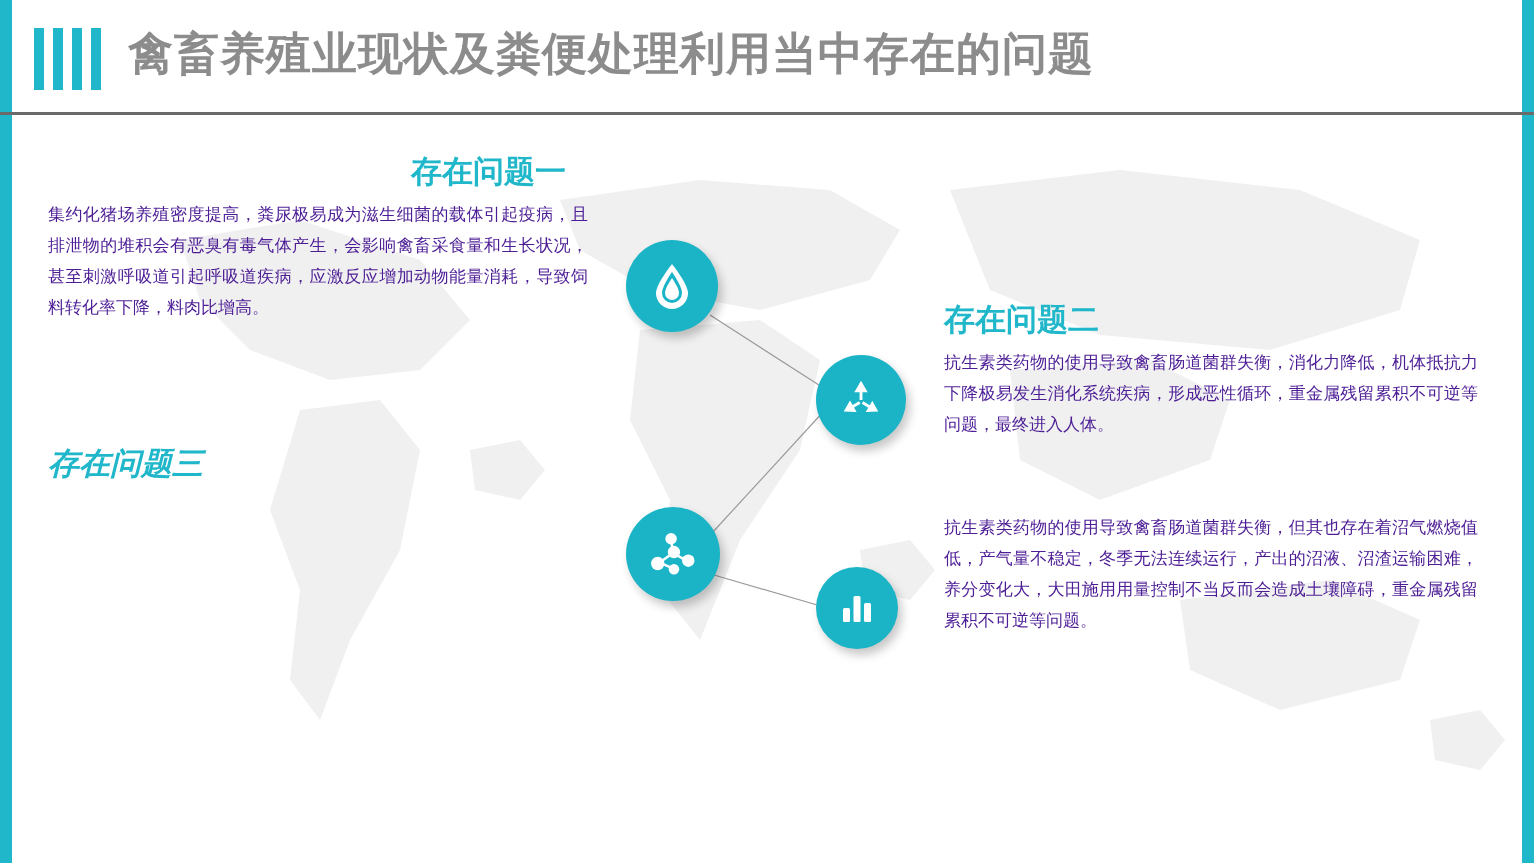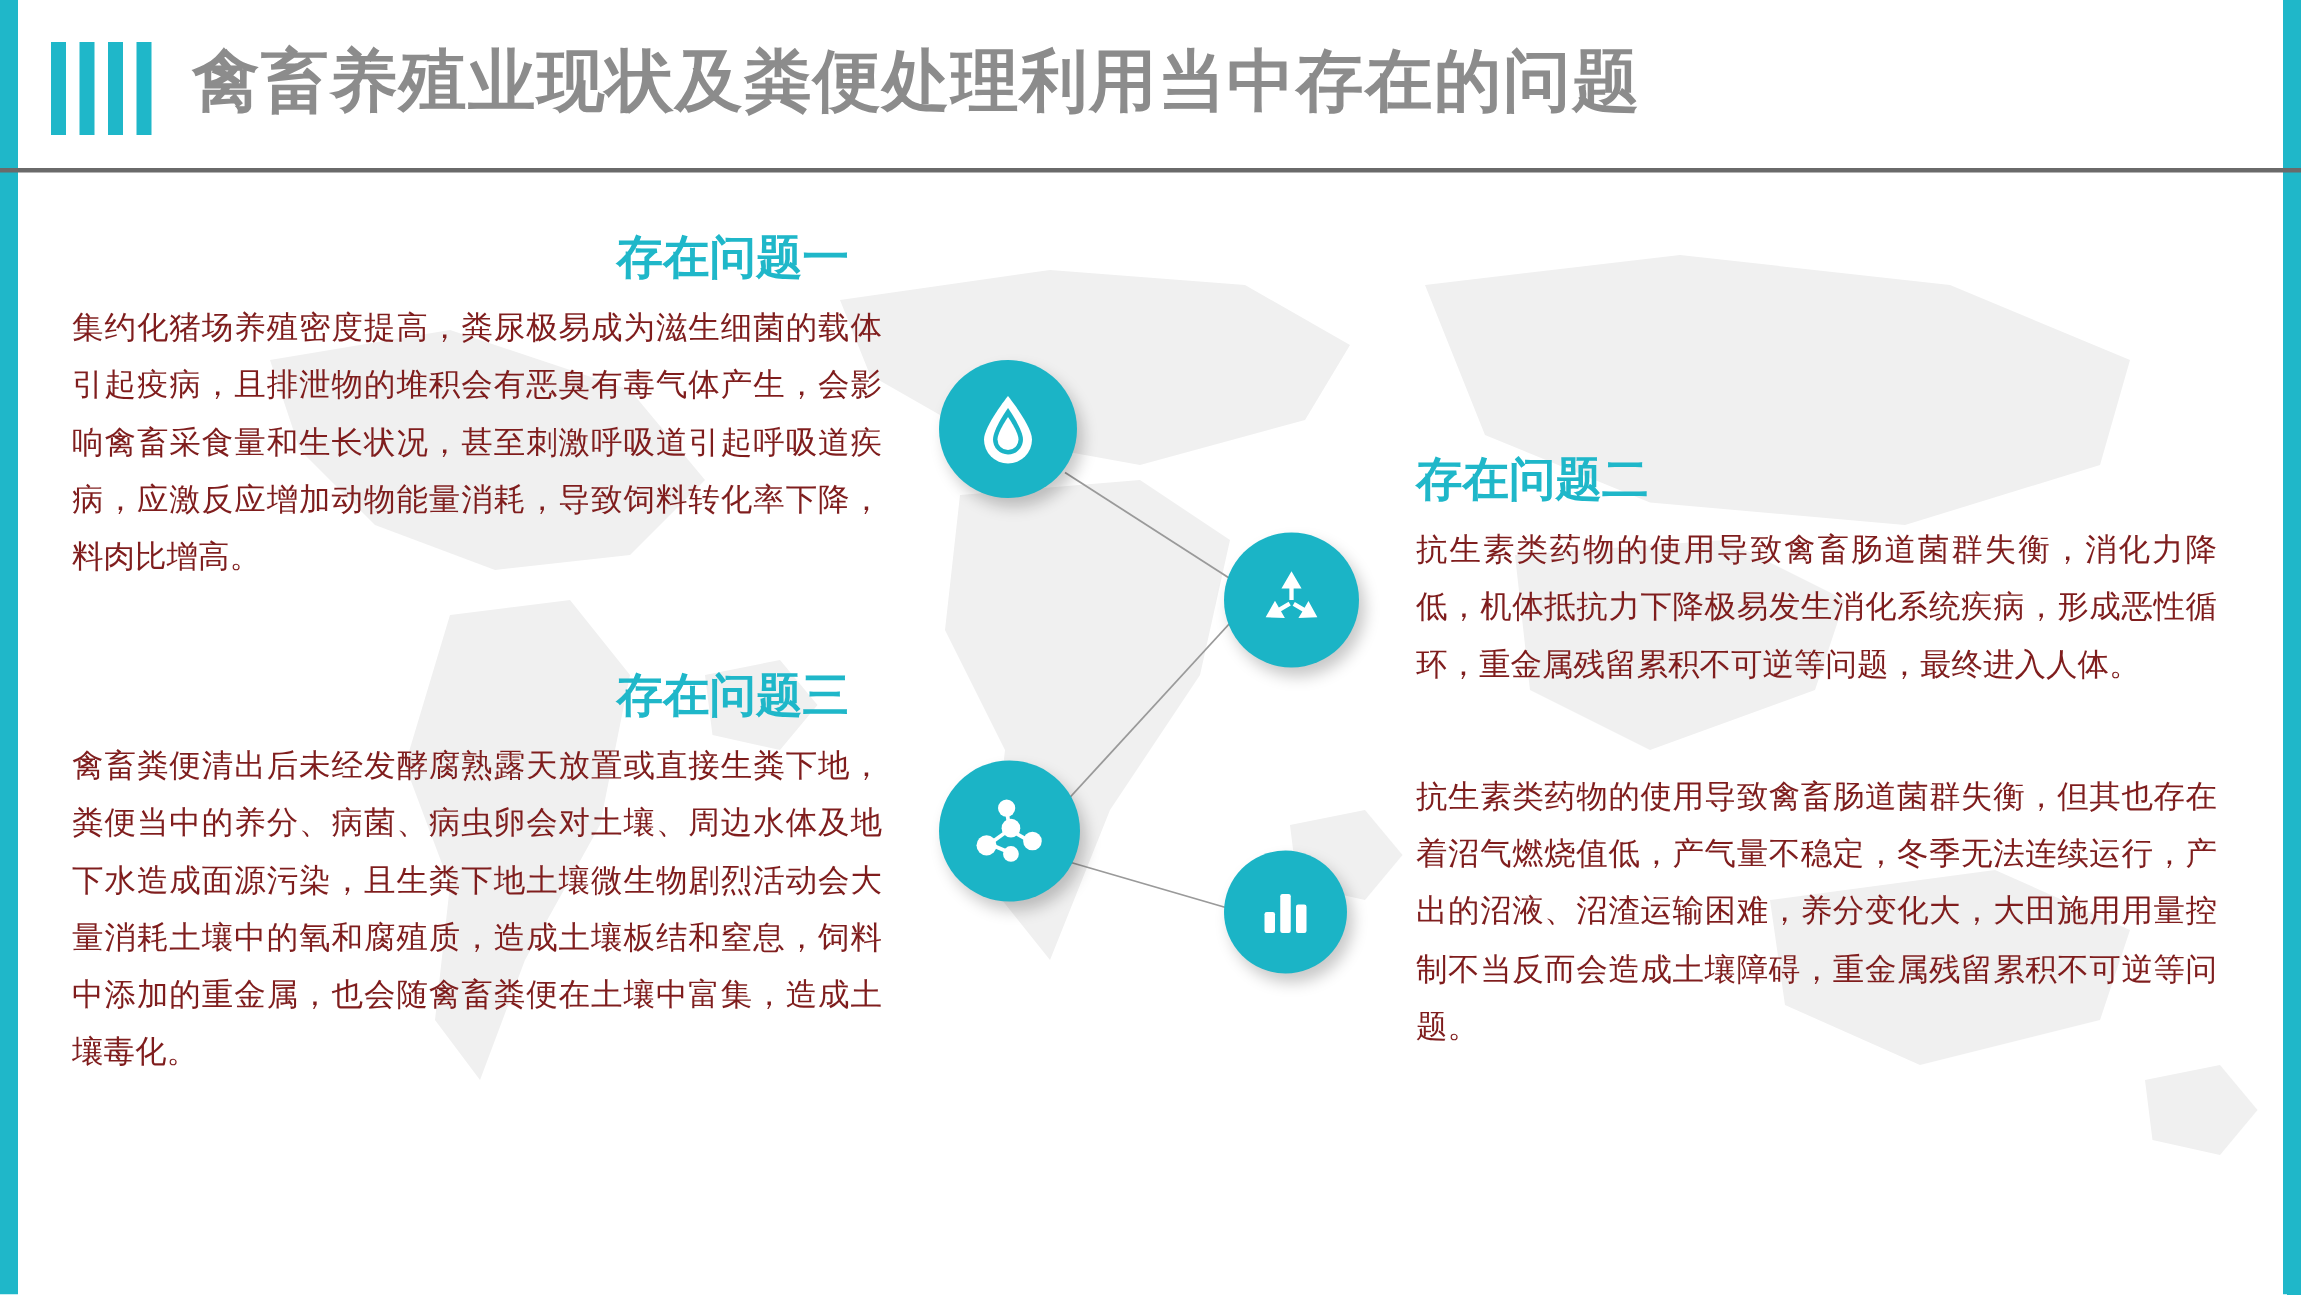--- a/index.html
+++ b/index.html
@@ -87,34 +87,34 @@
 
   .block-title {
     font-size: 31px;
     font-weight: bold;
     color: #1fb7c9;
     margin: 0 0 10px 0;
     line-height: 1.2;
   }
 
   .block-body {
-    font-size: 21px;
-    color: #7f1d1d;
+    font-size: 17px;
+    color: #4c1d95;
     line-height: 1.82;
     margin: 0;
     text-align: justify;
   }
 
   
   #block-1 { left: 48px; top: 38px; width: 540px; }
   #block-1 .block-title { text-align: right; padding-right: 22px; }
 
   
   #block-3 { left: 48px; top: 330px; width: 540px; }
-  #block-3 .block-title { text-align: right; padding-right: 22px; }
+  #block-3 .block-title { text-align: left; padding-right: 22px; font-style: italic; }
 
   
   #block-2 { left: 944px; top: 150px; width: 534px; margin-top: 36px; }
 
   
   #block-4 { left: 944px; top: 398px; width: 534px; }
 
   
   .diagram {
     position: absolute;
@@ -179,21 +179,20 @@
 
 <div class="stage">
 
   <div class="block" id="block-1">
     <h2 class="block-title">存在问题一</h2>
     <p class="block-body">集约化猪场养殖密度提高，粪尿极易成为滋生细菌的载体引起疫病，且排泄物的堆积会有恶臭有毒气体产生，会影响禽畜采食量和生长状况，甚至刺激呼吸道引起呼吸道疾病，应激反应增加动物能量消耗，导致饲料转化率下降，料肉比增高。</p>
   </div>
 
   <div class="block" id="block-3">
     <h2 class="block-title">存在问题三</h2>
-    <p class="block-body">禽畜粪便清出后未经发酵腐熟露天放置或直接生粪下地，粪便当中的养分、病菌、病虫卵会对土壤、周边水体及地下水造成面源污染，且生粪下地土壤微生物剧烈活动会大量消耗土壤中的氧和腐殖质，造成土壤板结和窒息，饲料中添加的重金属，也会随禽畜粪便在土壤中富集，造成土壤毒化。</p>
   </div>
 
   <div class="block" id="block-2">
     <h2 class="block-title">存在问题二</h2>
     <p class="block-body">抗生素类药物的使用导致禽畜肠道菌群失衡，消化力降低，机体抵抗力下降极易发生消化系统疾病，形成恶性循环，重金属残留累积不可逆等问题，最终进入人体。</p>
   </div>
 
   <div class="block" id="block-4">
     <p class="block-body">抗生素类药物的使用导致禽畜肠道菌群失衡，但其也存在着沼气燃烧值低，产气量不稳定，冬季无法连续运行，产出的沼液、沼渣运输困难，养分变化大，大田施用用量控制不当反而会造成土壤障碍，重金属残留累积不可逆等问题。</p>
   </div>

